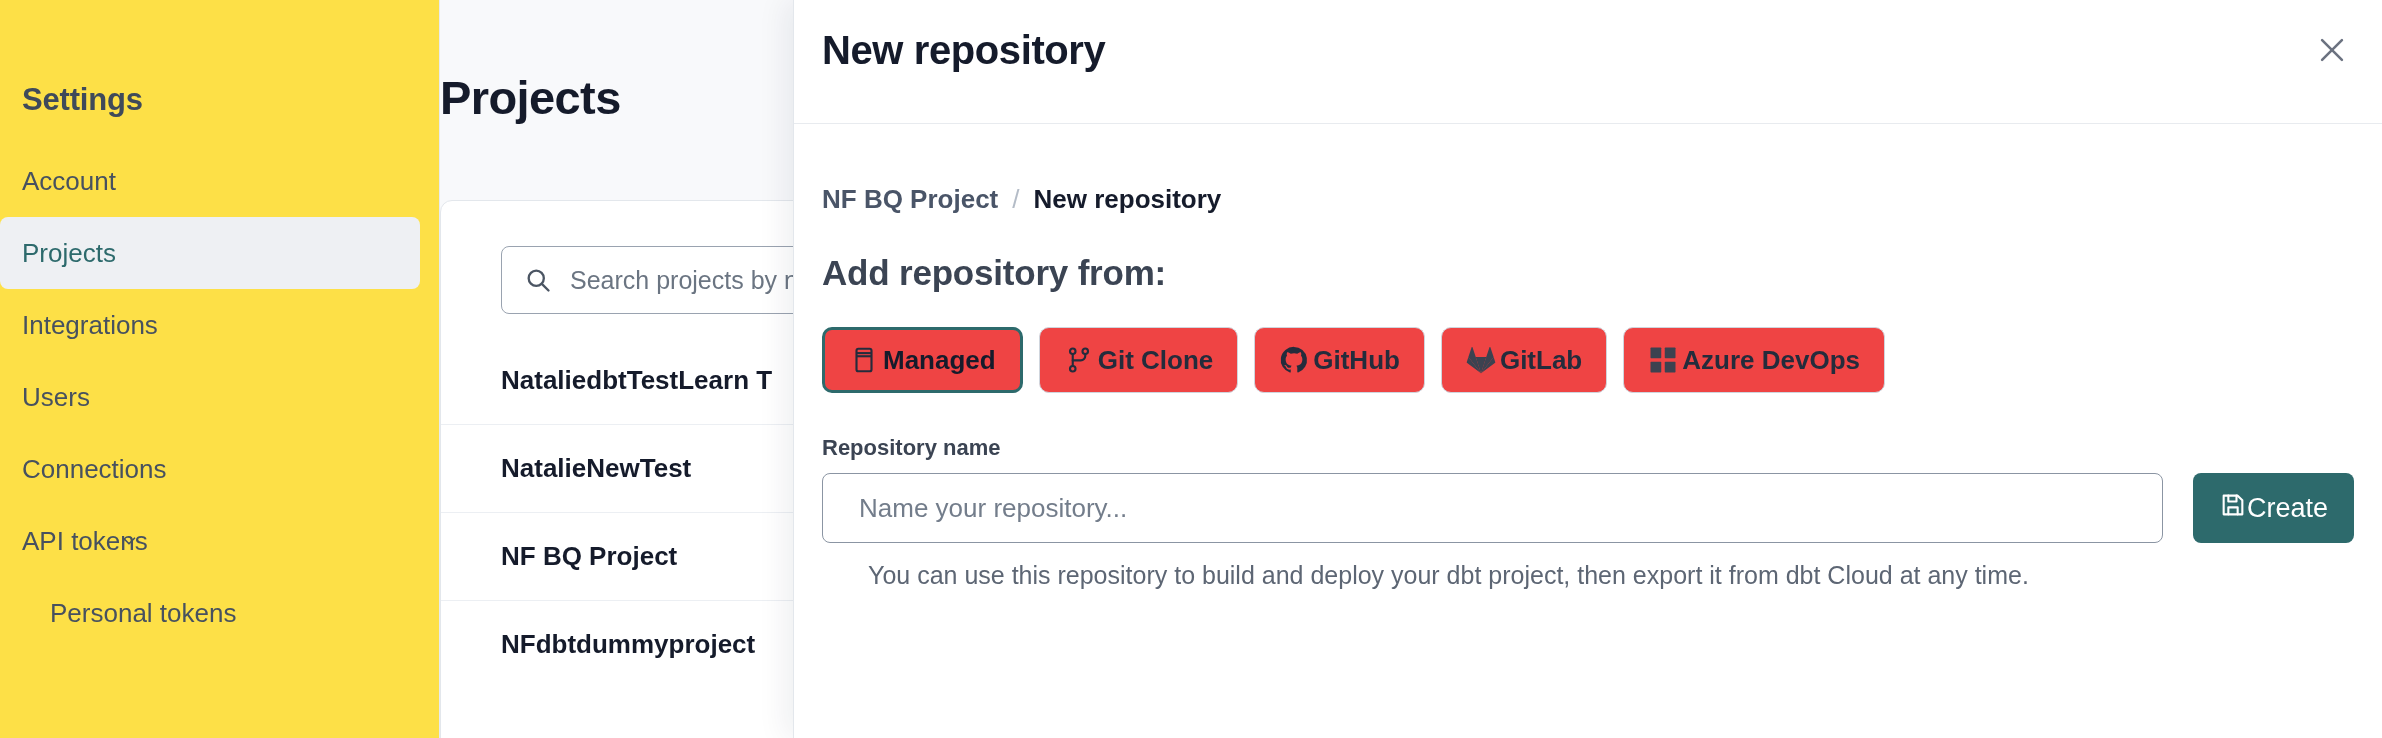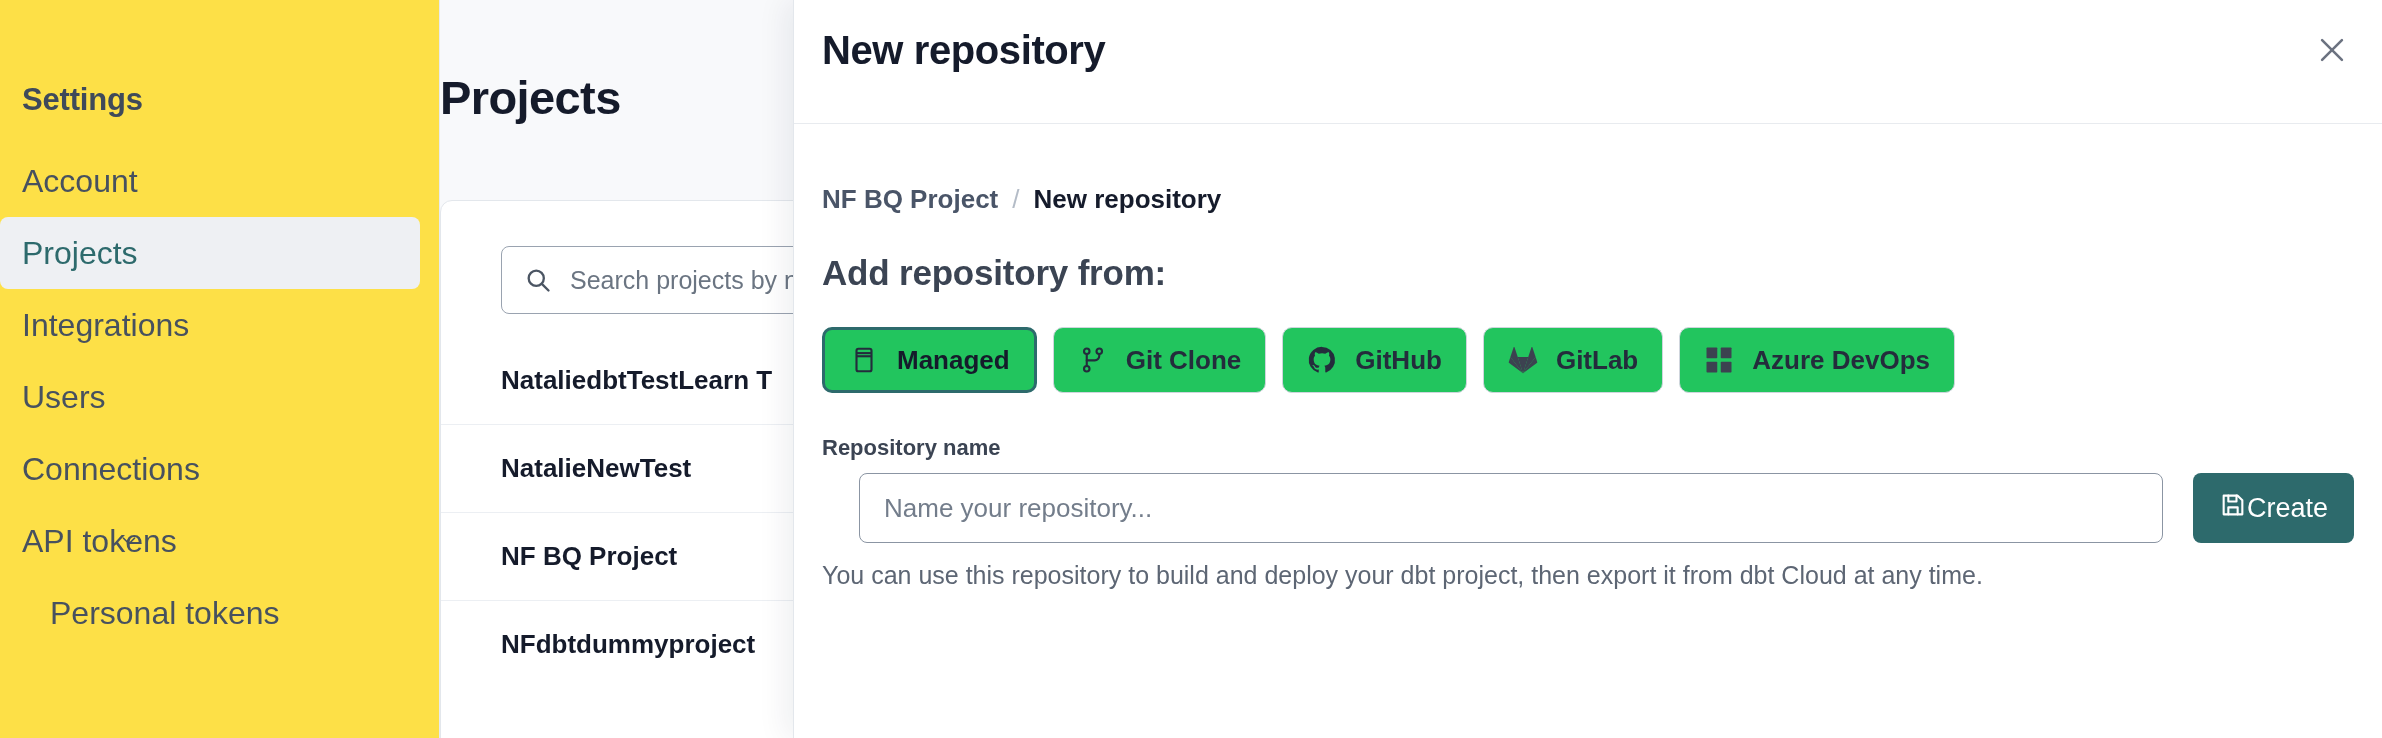--- a/index.html
+++ b/index.html
@@ -42,21 +42,21 @@
     position: absolute;
     left: 0; top: 145px;
     width: 440px;
   }
   .sidebar-item {
     position: relative;
     height: 72px;
     display: flex;
     align-items: center;
     padding-left: 22px;
-    font-size: 32px;
+    font-size: 26px;
     color: #47515f;
     cursor: pointer;
   }
   .sidebar-item.sub { padding-left: 50px; }
   .sidebar-item.active {
     background: #eef0f3;
     border-radius: 8px;
     width: 420px;
     margin: 0 10px 0 0;
   }
@@ -191,26 +191,26 @@
   }
 
   .tabs {
     display: flex;
     gap: 16px;
     margin-top: 34px;
   }
   .tab {
     display: flex;
     align-items: center;
-    gap: 18px;
+    gap: 4px;
     height: 66px;
     padding: 0 24px;
     border: 1.5px solid #cfd5dd;
     border-radius: 10px;
-    background: #22c55e;
+    background: #ef4444;
     cursor: pointer;
     font-size: 26px;
     font-weight: 700;
     color: #242c3c;
     white-space: nowrap;
   }
   .tab.selected {
     border: 3px solid #2d6a6c;
     color: #151b2b;
   }
@@ -227,27 +227,26 @@
     display: flex;
     align-items: flex-start;
     gap: 30px;
     margin-top: 12px;
   }
   .repo-input {
     width: 1345px;
     height: 70px;
     border: 1px solid #8b95a3;
     border-radius: 8px;
-    padding: 0 24px;
+    padding: 0 36px;
     font-size: 26px;
     color: #151b2b;
     font-family: "Liberation Sans", sans-serif;
     background: #fff;
     outline: none;
-    margin-left: 37px;
   }
   .repo-input::placeholder { color: #737d8b; }
 
   .create-btn {
     display: flex;
     align-items: center;
     justify-content: center;
     height: 70px;
     padding: 0 26px;
     background: #2d6a6c;
@@ -257,20 +256,21 @@
     font-size: 27px;
     font-family: "Liberation Sans", sans-serif;
     cursor: pointer;
     white-space: nowrap;
   }
 
   .helper-text {
     margin-top: 18px;
     font-size: 25px;
     color: #5d6674;
+    margin-left: 46px;
   }
 </style>
 </head>
 <body>
 
 <div class="screen">
 
   <div class="sidebar">
     <div class="sidebar-title">Settings</div>
     <div class="sidebar-nav" id="sidebar-nav">

